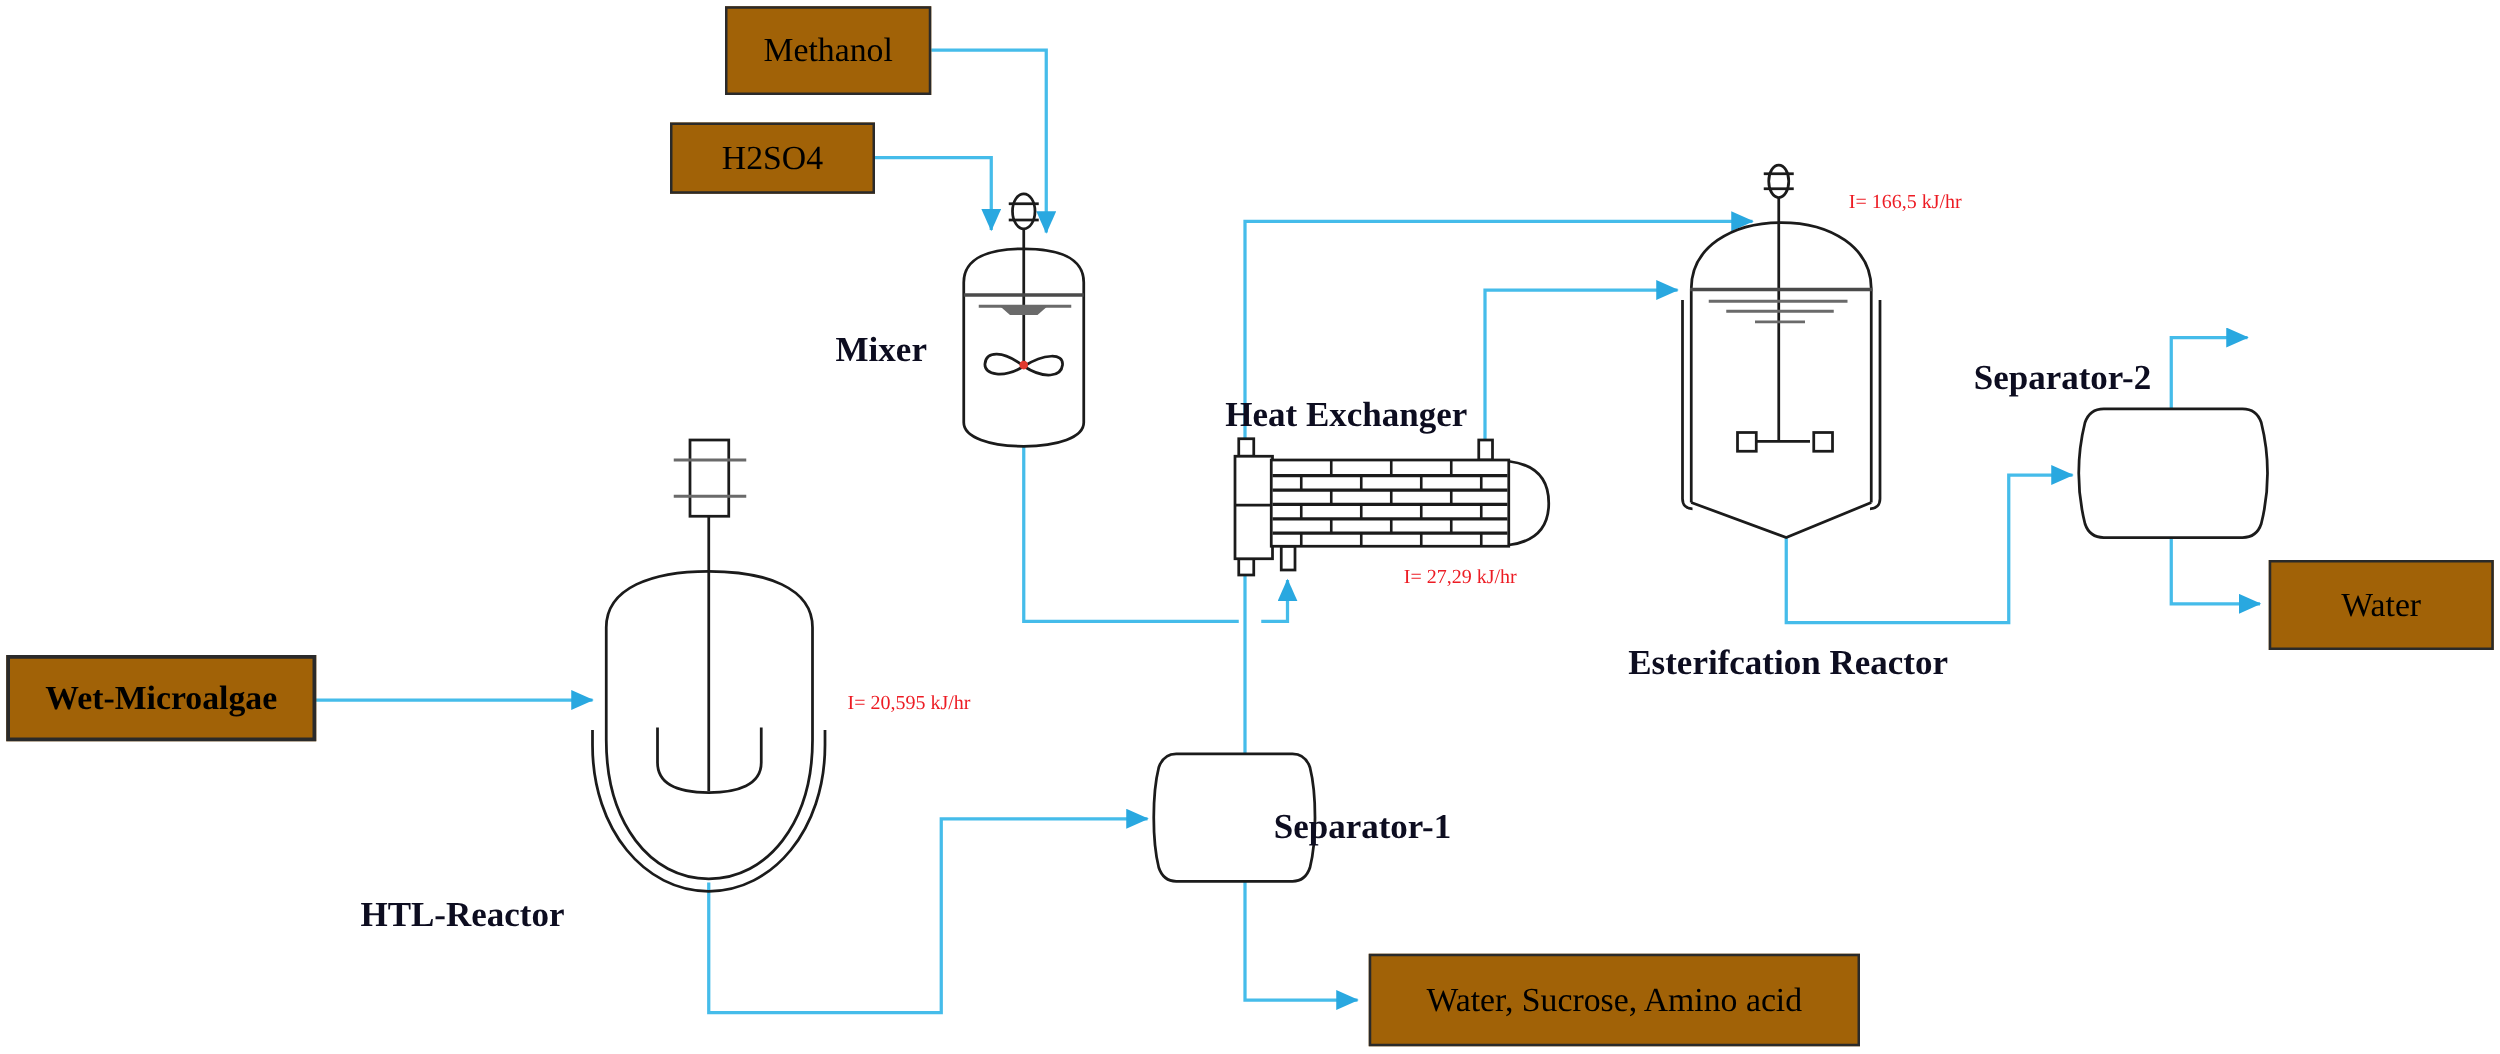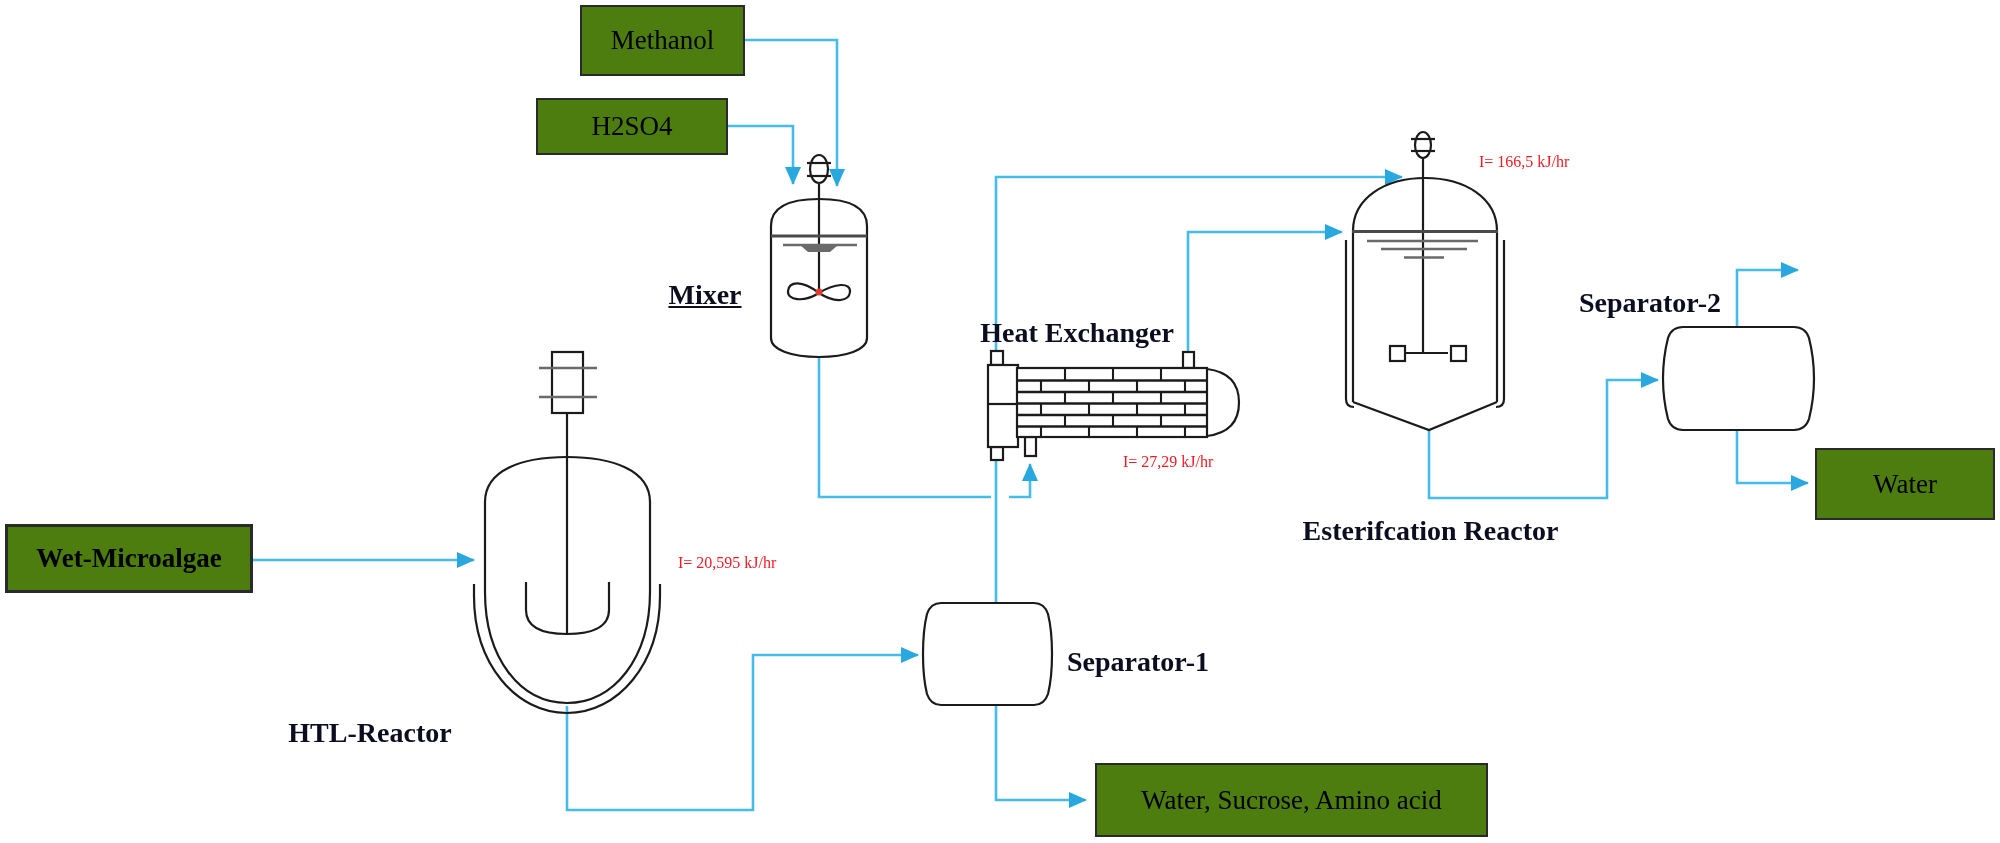--- a/index.html
+++ b/index.html
@@ -13,21 +13,21 @@
   .canvas svg{position:absolute;left:0;top:0;}
   .stream{fill:none;stroke:var(--stream-line,#45BCEA);stroke-width:2.6px;}
   .eq{fill:#ffffff;stroke:var(--equipment-outline,#1b1b1b);stroke-width:2.2px;}
   .eq-thin{fill:none;stroke:var(--equipment-outline,#1b1b1b);stroke-width:2.2px;}
   .lvl{stroke:#4a4a4a;stroke-width:2.8px;}
   .gray{stroke:#6a6a6a;stroke-width:2.3px;}
   .tube{stroke:var(--equipment-outline,#1b1b1b);stroke-width:2.6px;}
   .tubev{stroke:var(--equipment-outline,#1b1b1b);stroke-width:2.1px;}
   .flow-box{
     position:absolute;display:flex;align-items:center;justify-content:center;
-    border:2.5px solid #2a2a2a;background:#4d7c0f;box-sizing:border-box;
+    border:2.5px solid #2a2a2a;background:#a16207;box-sizing:border-box;
     font-size:27px;color:#000;white-space:nowrap;
   }
   .eq-label{
     position:absolute;display:flex;align-items:center;justify-content:center;
     font-weight:bold;font-size:28px;color:var(--label-text,#0d0d20);white-space:nowrap;
   }
   .energy-label{
     position:absolute;font-size:16px;color:var(--energy-text,#ED1C24);white-space:nowrap;
   }
 </style>
@@ -151,37 +151,37 @@
     </g>
 
     <path class="eq" d="M 941 603 L 1034 603 C 1042 603 1046 608 1048 614 C 1051 626 1052 640 1052 654 C 1052 668 1051 682 1048 694 C 1046 700 1042 705 1034 705 L 941 705 C 933 705 929 700 927 694 C 924 682 923 668 923 654 C 923 640 924 626 927 614 C 929 608 933 603 941 603 Z"></path>
 
     <path class="eq" d="M 1683 327 L 1794 327 C 1803 327 1807 332 1809 338 C 1812 350 1814 364 1814 378.5 C 1814 393 1812 407 1809 419 C 1807 425 1803 430 1794 430 L 1683 430 C 1674 430 1670 425 1668 419 C 1665 407 1663 393 1663 378.5 C 1663 364 1665 350 1668 338 C 1670 332 1674 327 1683 327 Z"></path>
   </svg>
 
   <div class="flow-box" style="left:580px;top:5px;width:165px;height:71px;">
     <span>Methanol</span>
   </div>
-  <div class="flow-box" style="left:536px;top:98px;width:192px;height:57px;">
+  <div class="flow-box" style="left:536px;top:98px;width:164px;height:57px;">
     <span>H2SO4</span>
   </div>
   <div class="flow-box" style="left:5px;top:524px;width:248px;height:69px;border-width:3px;font-weight:bold;">
     <span>Wet-Microalgae</span>
   </div>
   <div class="flow-box" style="left:1815px;top:448px;width:180px;height:72px;">
     <span>Water</span>
   </div>
   <div class="flow-box" style="left:1095px;top:763px;width:393px;height:74px;">
     <span>Water, Sucrose, Amino acid</span>
   </div>
 
-  <div class="eq-label" style="left:650px;top:279px;width:110px;height:32px;text-decoration:underline;">Mixer</div>
+  <div class="eq-label" style="left:650px;top:265px;width:110px;height:32px;">Mixer</div>
   <div class="eq-label" style="left:962px;top:317px;width:230px;height:32px;">Heat Exchanger</div>
   <div class="eq-label" style="left:270px;top:716px;width:200px;height:34px;text-align:right;">HTL-Reactor</div>
-  <div class="eq-label" style="left:1058px;top:645px;width:160px;height:34px;">Separator-1</div>
+  <div class="eq-label" style="left:1010px;top:645px;width:160px;height:34px;">Separator-1</div>
   <div class="eq-label" style="left:1560px;top:286px;width:180px;height:34px;">Separator-2</div>
   <div class="eq-label" style="left:1278px;top:514px;width:305px;height:34px;">Esterifcation Reactor</div>
 
   <div class="energy-label" style="left:678px;top:554px;text-align:center;">I= 20,595 kJ/hr</div>
   <div class="energy-label" style="left:1123px;top:453px;">I= 27,29 kJ/hr</div>
   <div class="energy-label" style="left:1479px;top:153px;">I= 166,5 kJ/hr</div>
 
 </div>
 
 </body></html>

